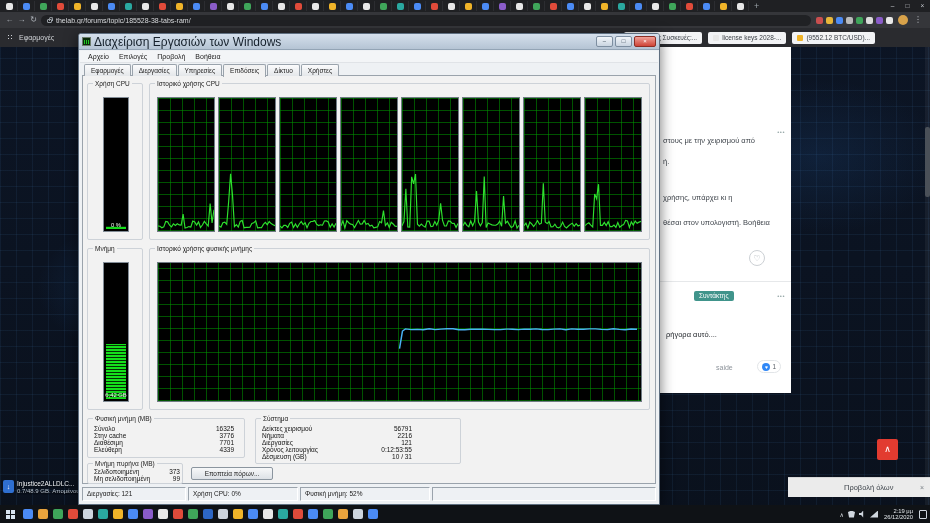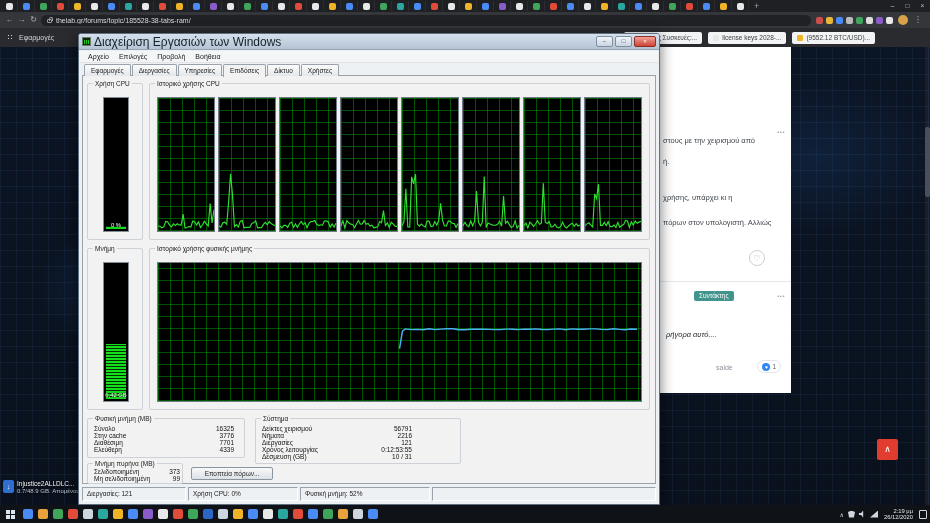--- a/index.html
+++ b/index.html
@@ -42,21 +42,21 @@
   
   .viewport{position:absolute;top:47px;left:0;right:0;bottom:0;}
   .forum-panel{position:absolute;left:660px;top:0;width:131px;height:346px;background:#fff;}
   .post-menu-dots{position:absolute;right:6px;top:82px;color:#9aa;font-size:6px;letter-spacing:.5px;}
   .p-line{position:absolute;left:3px;right:2px;color:#40464d;font-size:7.5px;white-space:nowrap;overflow:hidden;}
   .pl-0{top:89px}.pl-1{top:110px}.pl-2{top:146px}.pl-3{top:171px}
   .like-circle{position:absolute;right:26px;top:203px;width:16px;height:16px;border:1px solid #ccd0d4;border-radius:50%;color:#aab0b6;font-size:8px;line-height:15px;text-align:center;}
   .p-divider{position:absolute;left:0;right:0;top:234px;height:1px;background:#e6e8ea;}
   .author-badge{position:absolute;left:34px;top:244px;background:#40948b;color:#fff;font-size:6.5px;line-height:10px;padding:0 5px;border-radius:2px;white-space:nowrap;}
   .post-menu-dots2{position:absolute;right:6px;top:246px;color:#9aa;font-size:6px;letter-spacing:.5px;}
-  .reply-line{position:absolute;left:6px;right:2px;top:283px;color:#23272c;font-size:7.5px;white-space:nowrap;overflow:hidden;font-style:italic;}
+  .reply-line{position:absolute;left:6px;right:2px;top:283px;color:#23272c;font-size:7.5px;white-space:nowrap;overflow:hidden;}
   .liker-name{position:absolute;left:56px;top:317px;color:#8d939a;font-size:7px;}
   .like-chip{position:absolute;right:10px;top:313px;height:13px;display:flex;align-items:center;gap:2px;border:1px solid #e2e5e8;border-radius:7px;padding:0 4px;background:#fff;}
   .like-bubble{width:8px;height:8px;border-radius:50%;background:#2f87f6;color:#fff;font-size:5px;line-height:8px;text-align:center;}
   .like-count{font-size:6.5px;color:#5a6068;}
   .totop-btn{position:absolute;left:877px;top:392px;width:21px;height:21px;background:#e23b30;color:#fff;font-size:9px;line-height:21px;text-align:center;border-radius:2px;}
   .footer-note{position:absolute;left:788px;top:430px;width:142px;height:20px;background:#ebebeb;border-top:1px solid #d7d7d7;display:flex;align-items:center;}
   .footer-label{margin-left:56px;font-size:7.5px;color:#3f454c;white-space:nowrap;}
   .footer-close{margin-left:auto;margin-right:6px;font-size:7px;color:#7a8087;}
   .scroll-track{position:absolute;right:0;top:0;bottom:0;width:5px;background:rgba(255,255,255,.05);}
   .scroll-thumb{position:absolute;right:0;top:80px;width:5px;height:70px;background:#4a5058;border-radius:2px;}
@@ -310,33 +310,37 @@
           </div>
         </div>
     </div>
 
     <div class="viewport">
       <div class="forum-panel">
         <span class="post-menu-dots">•••</span>
         <span class="p-line pl-0">στους με την χειρισμού από</span>
         <span class="p-line pl-1">ή.</span>
         <span class="p-line pl-2">χρήσης, υπάρχει κι η</span>
-        <span class="p-line pl-3">πόρων στον υπολογιστή. Αλλιώς</span>
+        <span class="p-line pl-3">θέσαι στον υπολογιστή. Βοήθεια</span>
         <span class="like-circle">♡</span>
         <span class="p-divider"></span>
         <span class="author-badge">Συντάκτης</span>
         <span class="post-menu-dots2">•••</span>
         <span class="reply-line">ρήγορα αυτό....</span>
         <span class="liker-name">saide</span>
         <span class="like-chip">
           <span class="like-bubble">♥</span>
           <span class="like-count">1</span>
         </span>
       </div>
       <div class="totop-btn">∧</div>
+      <div class="footer-note">
+        <span class="footer-label">Προβολή όλων</span>
+        <span class="footer-close">×</span>
+      </div>
       <div class="scroll-track">
           <span class="scroll-thumb"></span>
         </div>
     </div>
   </div>
 
   <div class="taskmgr">
     <div class="tm-titlebar">
       <span class="tm-app-icon"></span>
       <span class="tm-title">Διαχείριση Εργασιών των Windows</span>

